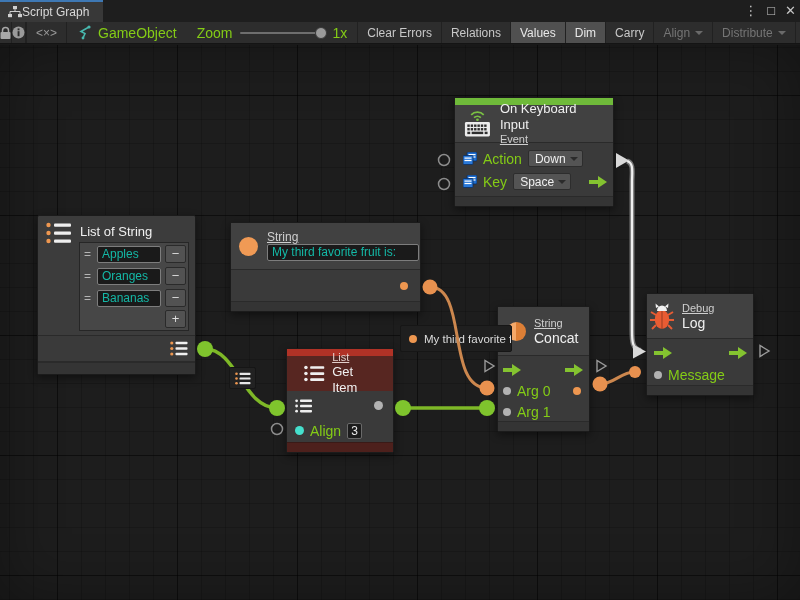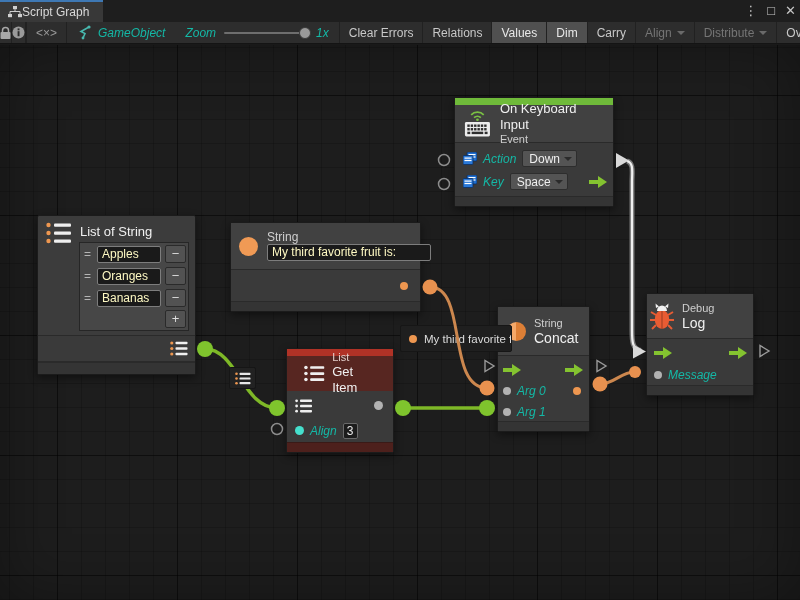--- a/index.html
+++ b/index.html
@@ -38,21 +38,21 @@
       linear-gradient(to bottom, rgba(0,0,0,0.16) 1px, transparent 1px);
     background-size:120px 120px, 120px 120px, 24px 24px, 24px 24px;
     background-position:57px 50px, 57px 50px, 9px 2px, 9px 2px;
     box-shadow: inset 0 0 60px rgba(0,0,0,0.35); }
 
   
   .node { position:absolute; background:#3a3a3a; border:1px solid #1b1b1b; border-radius:2px;
           box-shadow:0 3px 8px rgba(0,0,0,0.45); z-index:1; color:#d6d6d6; }
   .hd { background:#414141; display:flex; align-items:center; gap:8px; padding:4px 8px; }
   .hd-col { display:flex; flex-direction:column; justify-content:flex-start; }
-  .t-cat { font-size:11px; color:#cfcfcf; line-height:13px; }
+  .t-cat { font-size:11px; color:#cfcfcf; line-height:13px;text-decoration:underline; }
   .t-main { font-size:13px; color:#f0f0f0; line-height:16px; }
   .bd { border-top:1px solid #2a2a2a; padding:3px 0; }
   .row { display:flex; align-items:center; gap:6px; height:23px; padding:0 8px; position:relative; }
   .ft { position:absolute; left:0; right:0; bottom:0; height:10px; background:#343434; border-top:1px solid #2a2a2a; }
 
   .dot { width:9px; height:9px; border-radius:50%; flex:0 0 auto; }
   .dot.gray { background:#b2b2b2; }
   .dot.teal { background:#45e0cd; }
   .dot.small-orange { width:8px; height:8px; background:#ee9750; }
 
@@ -60,21 +60,21 @@
   .flow-arrow::before { content:""; position:absolute; left:0; top:4px; width:9px; height:4px; background:#84c330; }
   .flow-arrow::after { content:""; position:absolute; left:9px; top:0; width:0; height:0;
      border-left:9px solid #84c330; border-top:6px solid transparent; border-bottom:6px solid transparent; }
   .abs-r { position:absolute; right:5px; }
 
   .dropdown { position:relative; background:#545454; border:1px solid #2d2d2d; border-radius:2px; height:17px;
               display:flex; align-items:center; padding:0 16px 0 6px; font-size:12px; color:#efefef; }
   .dropdown::after { content:""; position:absolute; right:4px; top:6px; width:0; height:0;
               border-left:4px solid transparent; border-right:4px solid transparent; border-top:4px solid #2b2b2b; }
 
-  .tfield { background:#1a1a1a; border:1px solid #7d7d7d; border-radius:2px; color:#fef9c3;
+  .tfield { background:#1a1a1a; border:1px solid #7d7d7d; border-radius:2px; color:#14b8a6;
             font-size:12px; height:17px; line-height:15px; padding:0 4px; white-space:nowrap; overflow:hidden; }
 
   
   .n-kb { left:454px; top:97px; width:160px; height:110px; }
   .n-kb .bar { height:7px; background:#6fba3a; }
   .n-kb .hd { height:37px; padding:2px 8px; }
   .n-kb .bd { padding-top:4px; }
 
   
   .n-list { left:37px; top:215px; width:159px; height:160px; background:#3c3c3c; }
@@ -120,21 +120,21 @@
   .n-log .row { height:22px; padding:0 7px; }
 
   
   .badge { position:absolute; background:#222222; border:1px solid #161616; border-radius:2px;
            display:flex; align-items:center; }
   .badge-list { left:229px; top:367px; width:27px; height:22px; justify-content:center; z-index:4; }
   .badge-text { left:400px; top:325px; width:112px; height:27px; z-index:2; gap:7px; padding:0 8px;
                 font-size:11.5px; color:#dcdcdc; white-space:nowrap; overflow:hidden; background:#1f1f1f; }
 
   .wires { position:absolute; top:0; left:0; width:800px; height:600px; z-index:3; pointer-events:none; }
-  .label { font-size:12px; color:#14b8a6;font-style:italic; }
+  .label { font-size:14px; color:#84cc16; }
   svg { display:block; }
 </style>
 </head>
 <body>
 
 <div class="window">
 
   <div class="tabbar">
     <div class="tab">
       <svg width="14" height="12" viewBox="0 0 14 12">
@@ -324,21 +324,21 @@
       </svg>
     </div>
     <div class="ft"></div>
   </div>
 
   <div class="node n-str">
     <div class="hd">
       <span class="circle-icon"></span>
       <div class="hd-col" style="flex:1">
         <span class="t-cat" style="font-size:12px">String</span>
-        <span class="tfield" style="width:164px">My third favorite fruit is:</span>
+        <span class="tfield" style="width:152px">My third favorite fruit is:</span>
       </div>
     </div>
     <div class="port-row">
       <span class="dot small-orange"></span>
     </div>
     <div class="ft"></div>
   </div>
 
   <div class="node n-get">
     <div class="bar"></div>

